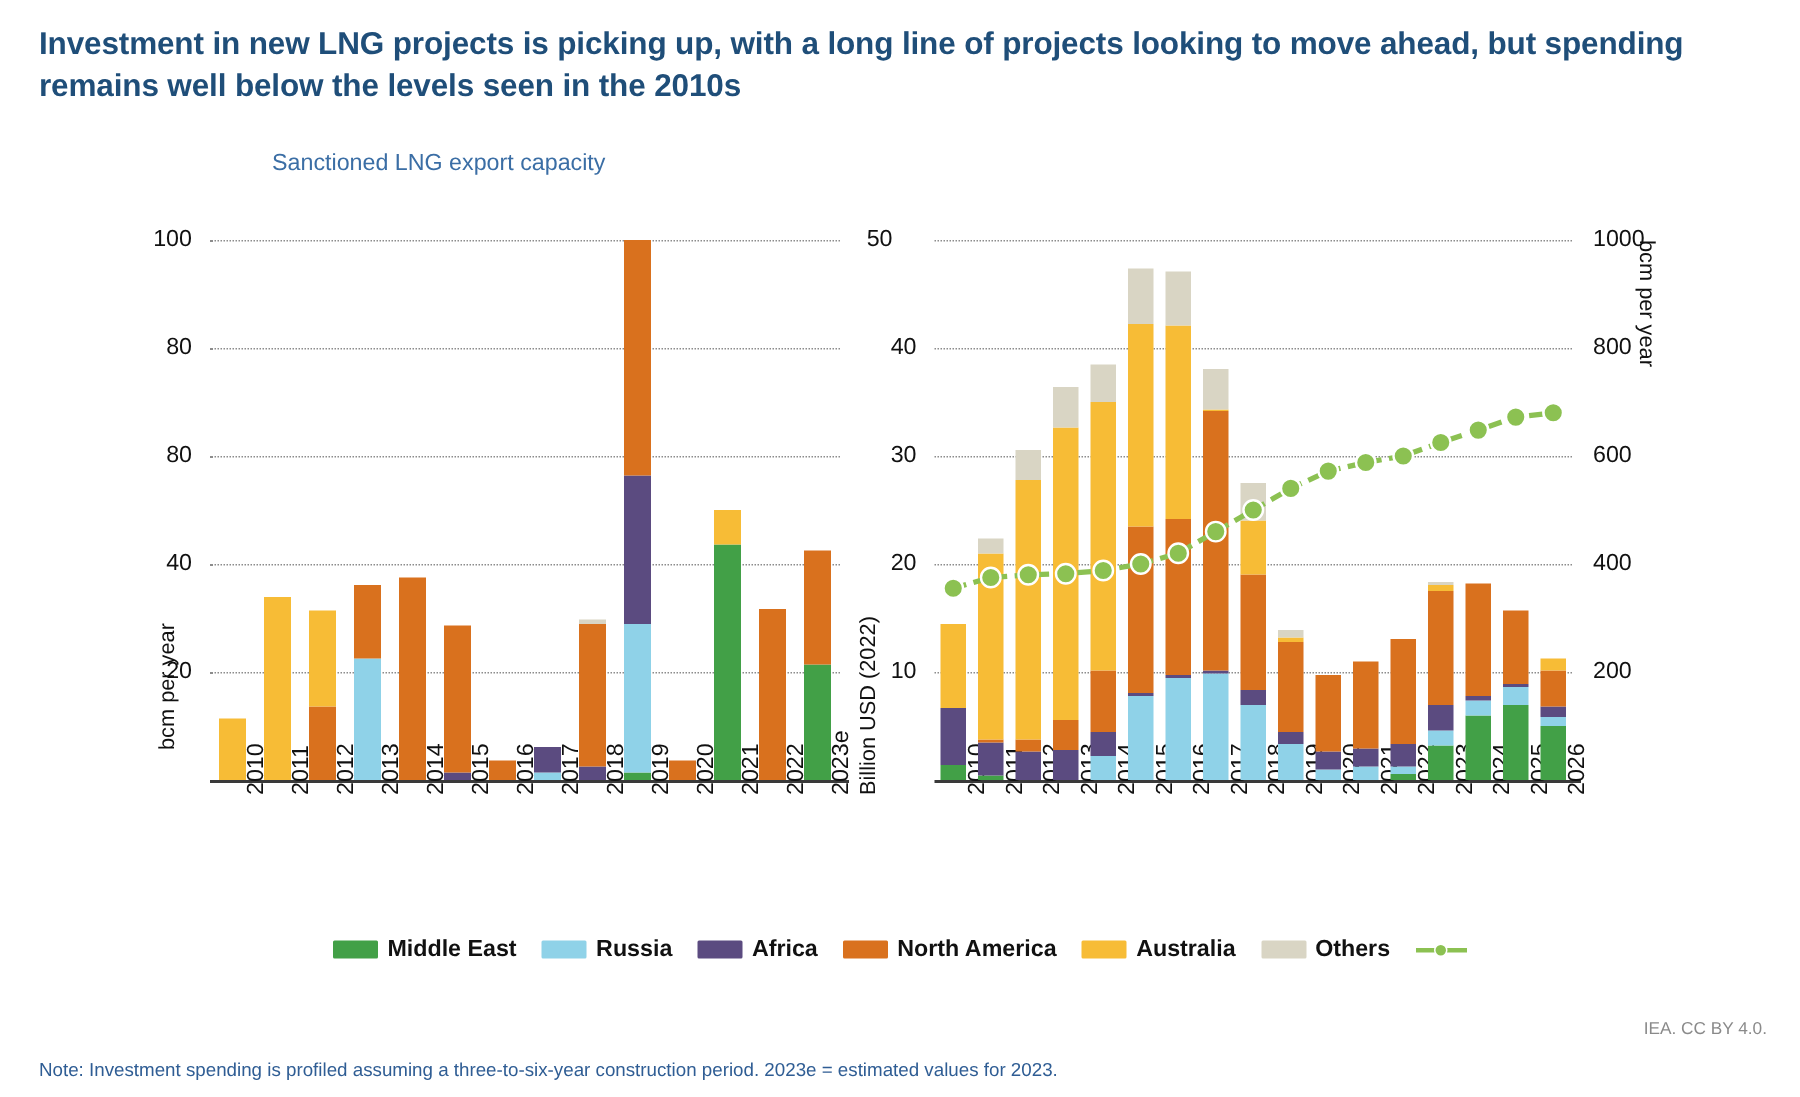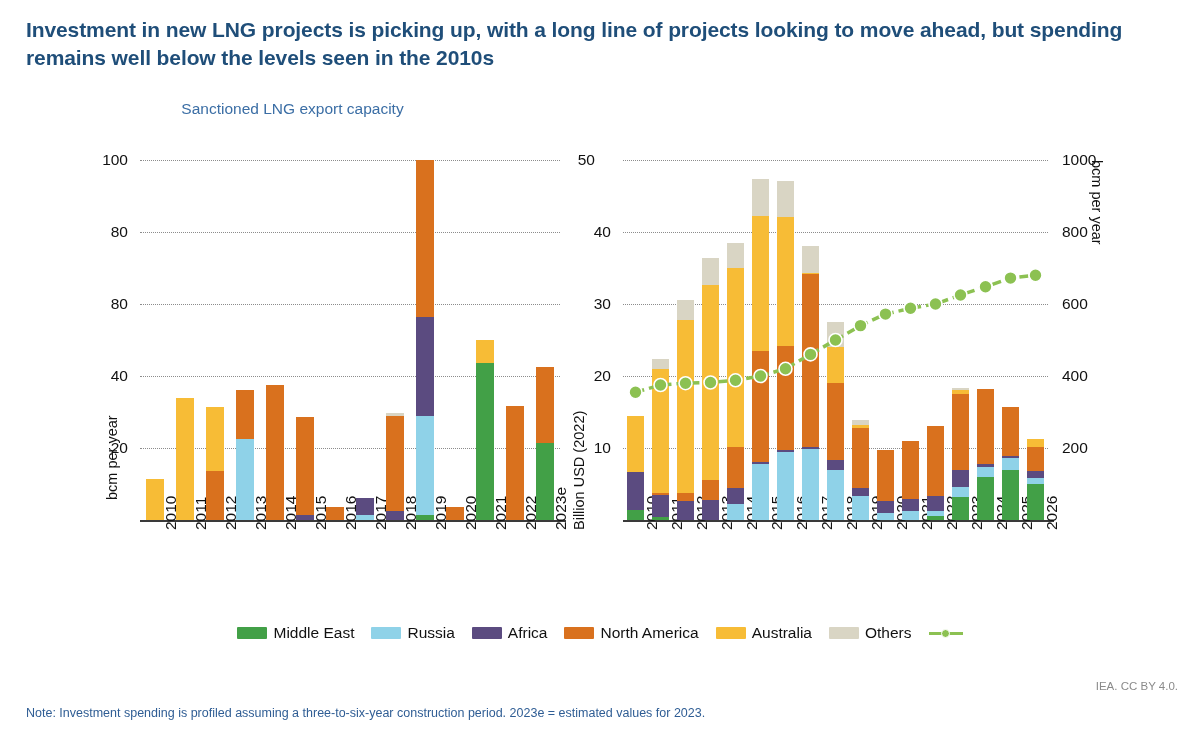--- a/index.html
+++ b/index.html
@@ -54,21 +54,21 @@
     position:absolute; font-size:15.5px; color:#111;
     transform-origin:left top; transform:rotate(-90deg);
     white-space:nowrap;
   }
   .linelayer { position:absolute; left:0; top:0; pointer-events:none; }
 
   
   #legend {
     position:absolute; left:0; top:624px; width:1200px;
     display:flex; justify-content:center; align-items:center; gap:17px;
-    font-size:15.5px; color:#111;
+    font-size:15.5px; color:#111;font-weight:bold;
   }
   .leg-item { display:flex; align-items:center; gap:6px; white-space:nowrap; }
   .swatch { width:30px; height:12px; display:inline-block; border-radius:1px; }
   .leg-line { position:relative; width:34px; height:12px; display:inline-block; }
   .leg-line .ll { position:absolute; top:5px; left:0; width:34px; height:3px; background:#8cc152; }
   .leg-line .ld { position:absolute; top:2px; left:12px; width:9px; height:9px;
                   border-radius:50%; background:#8cc152; border:1.5px solid #fff; }
   #iea {
     position:absolute; right:22px; top:680px;
     font-size:11.5px; color:#8a8a8a;

